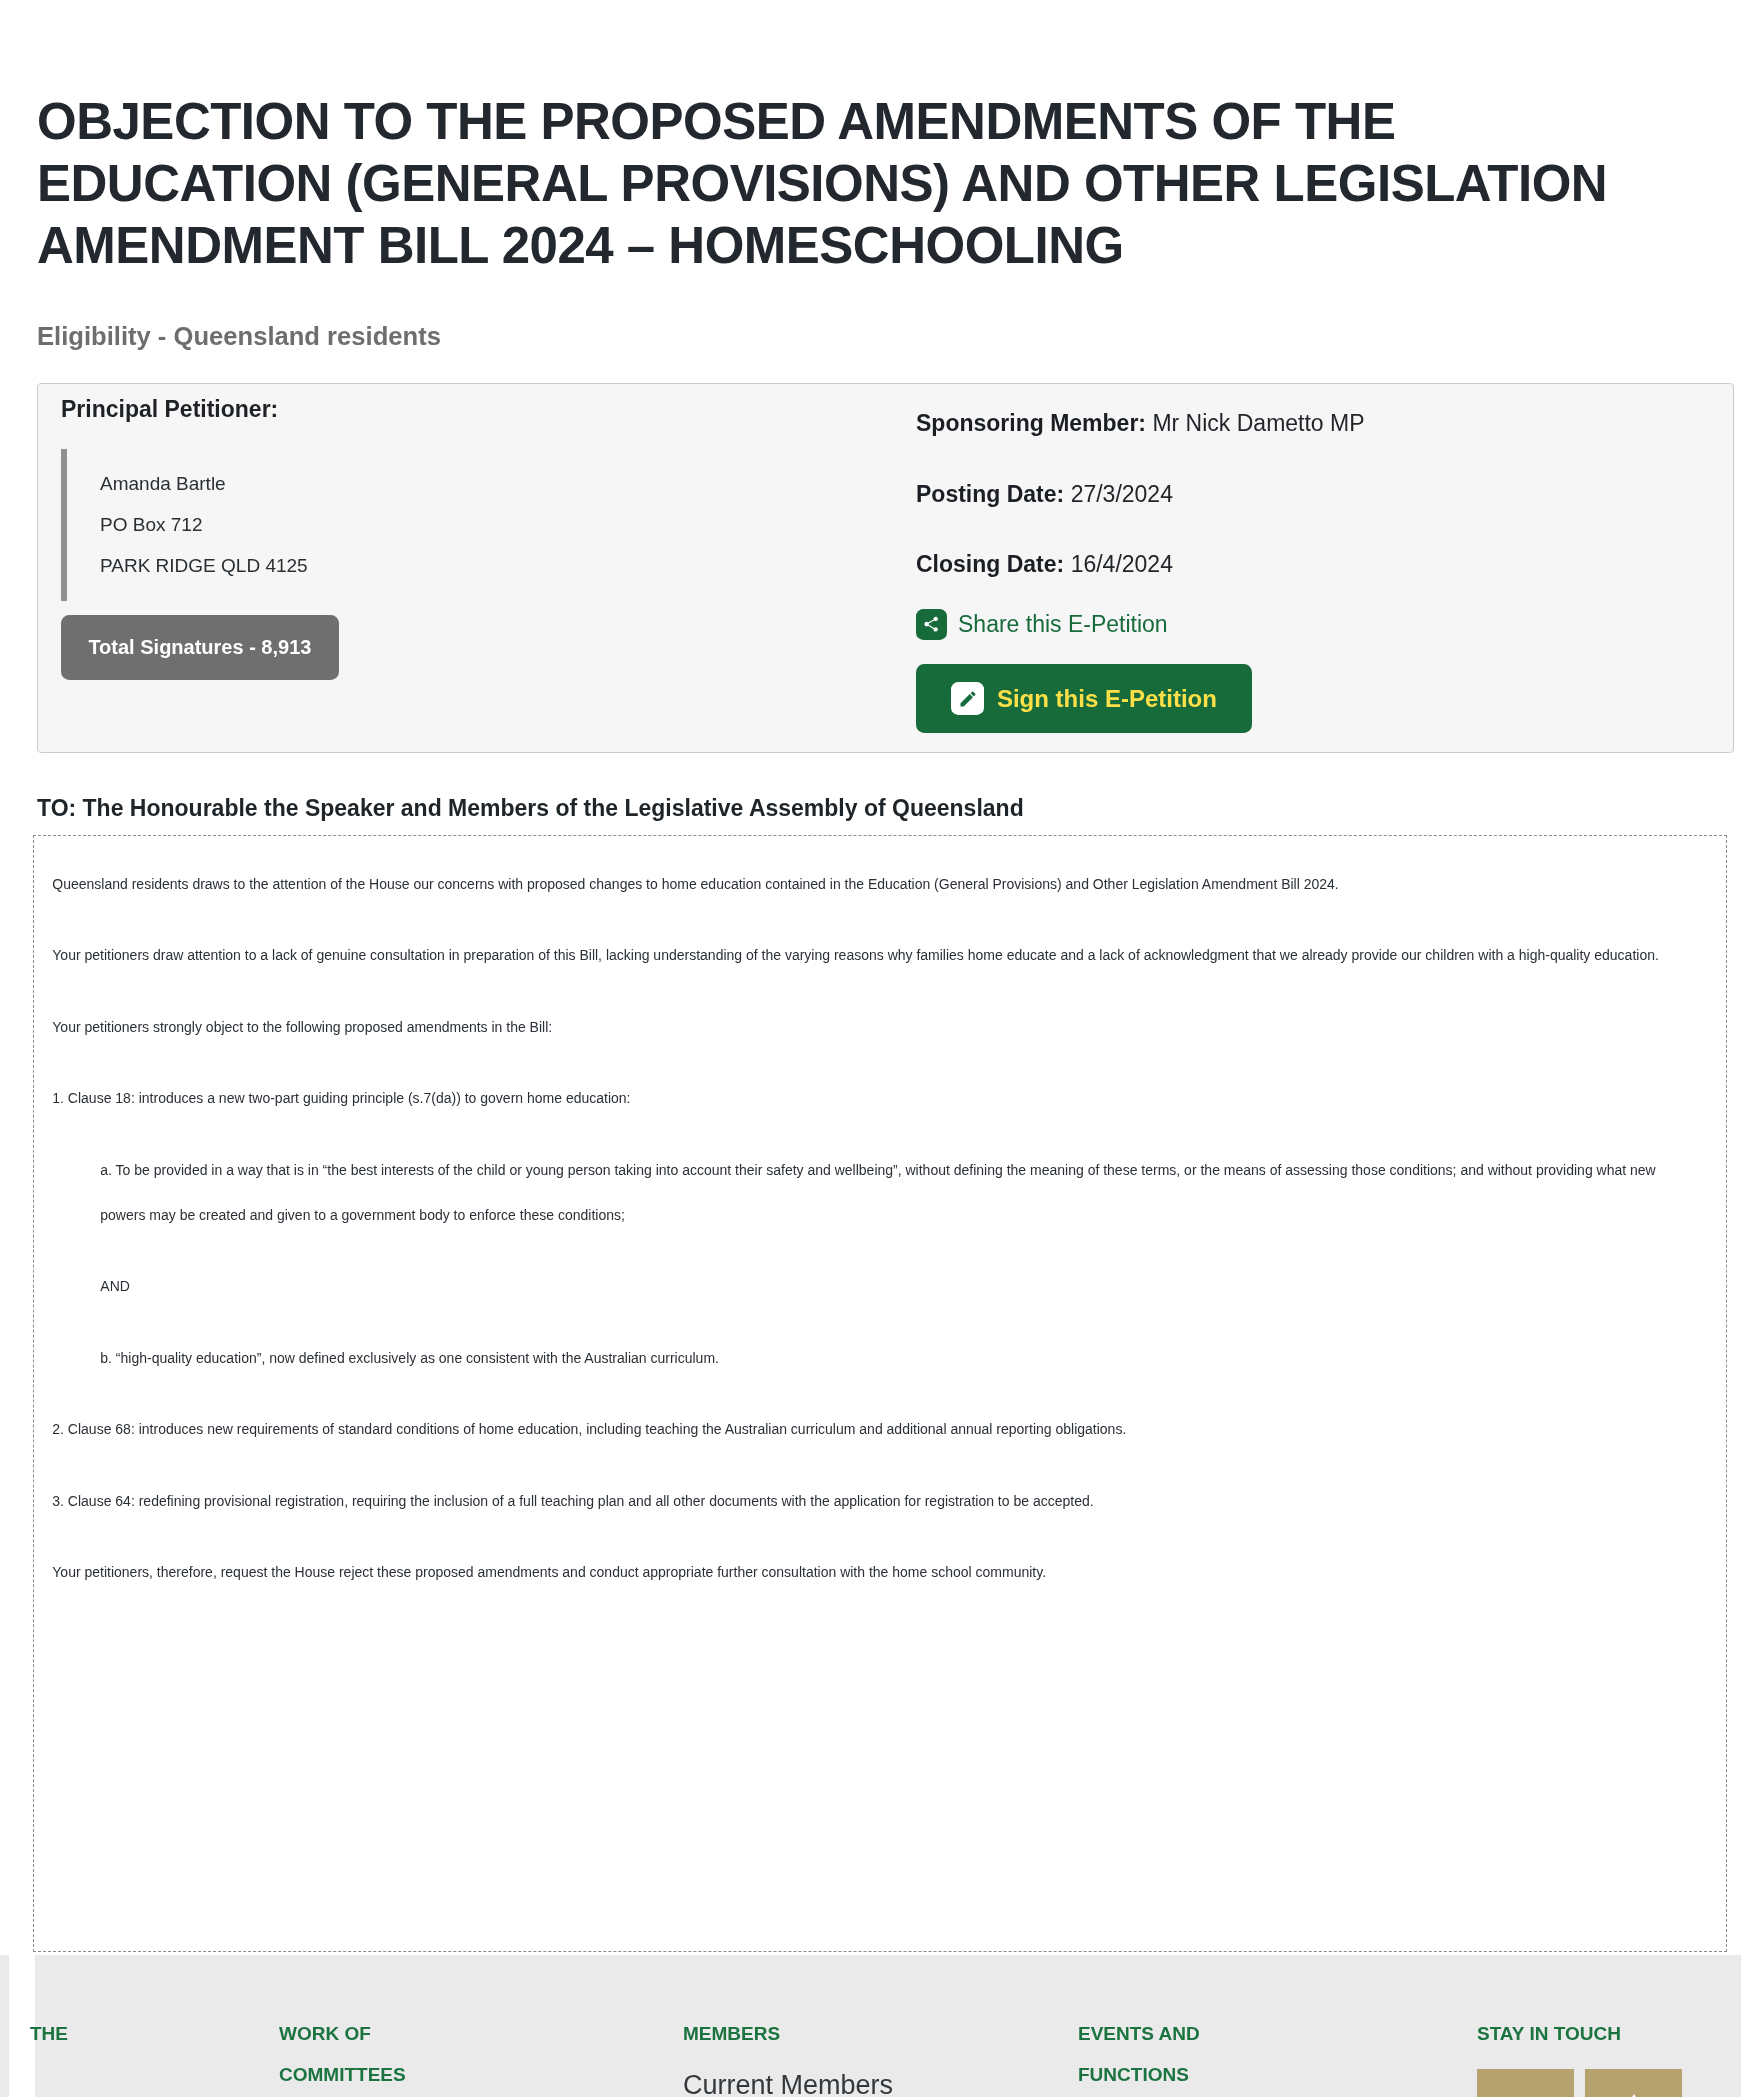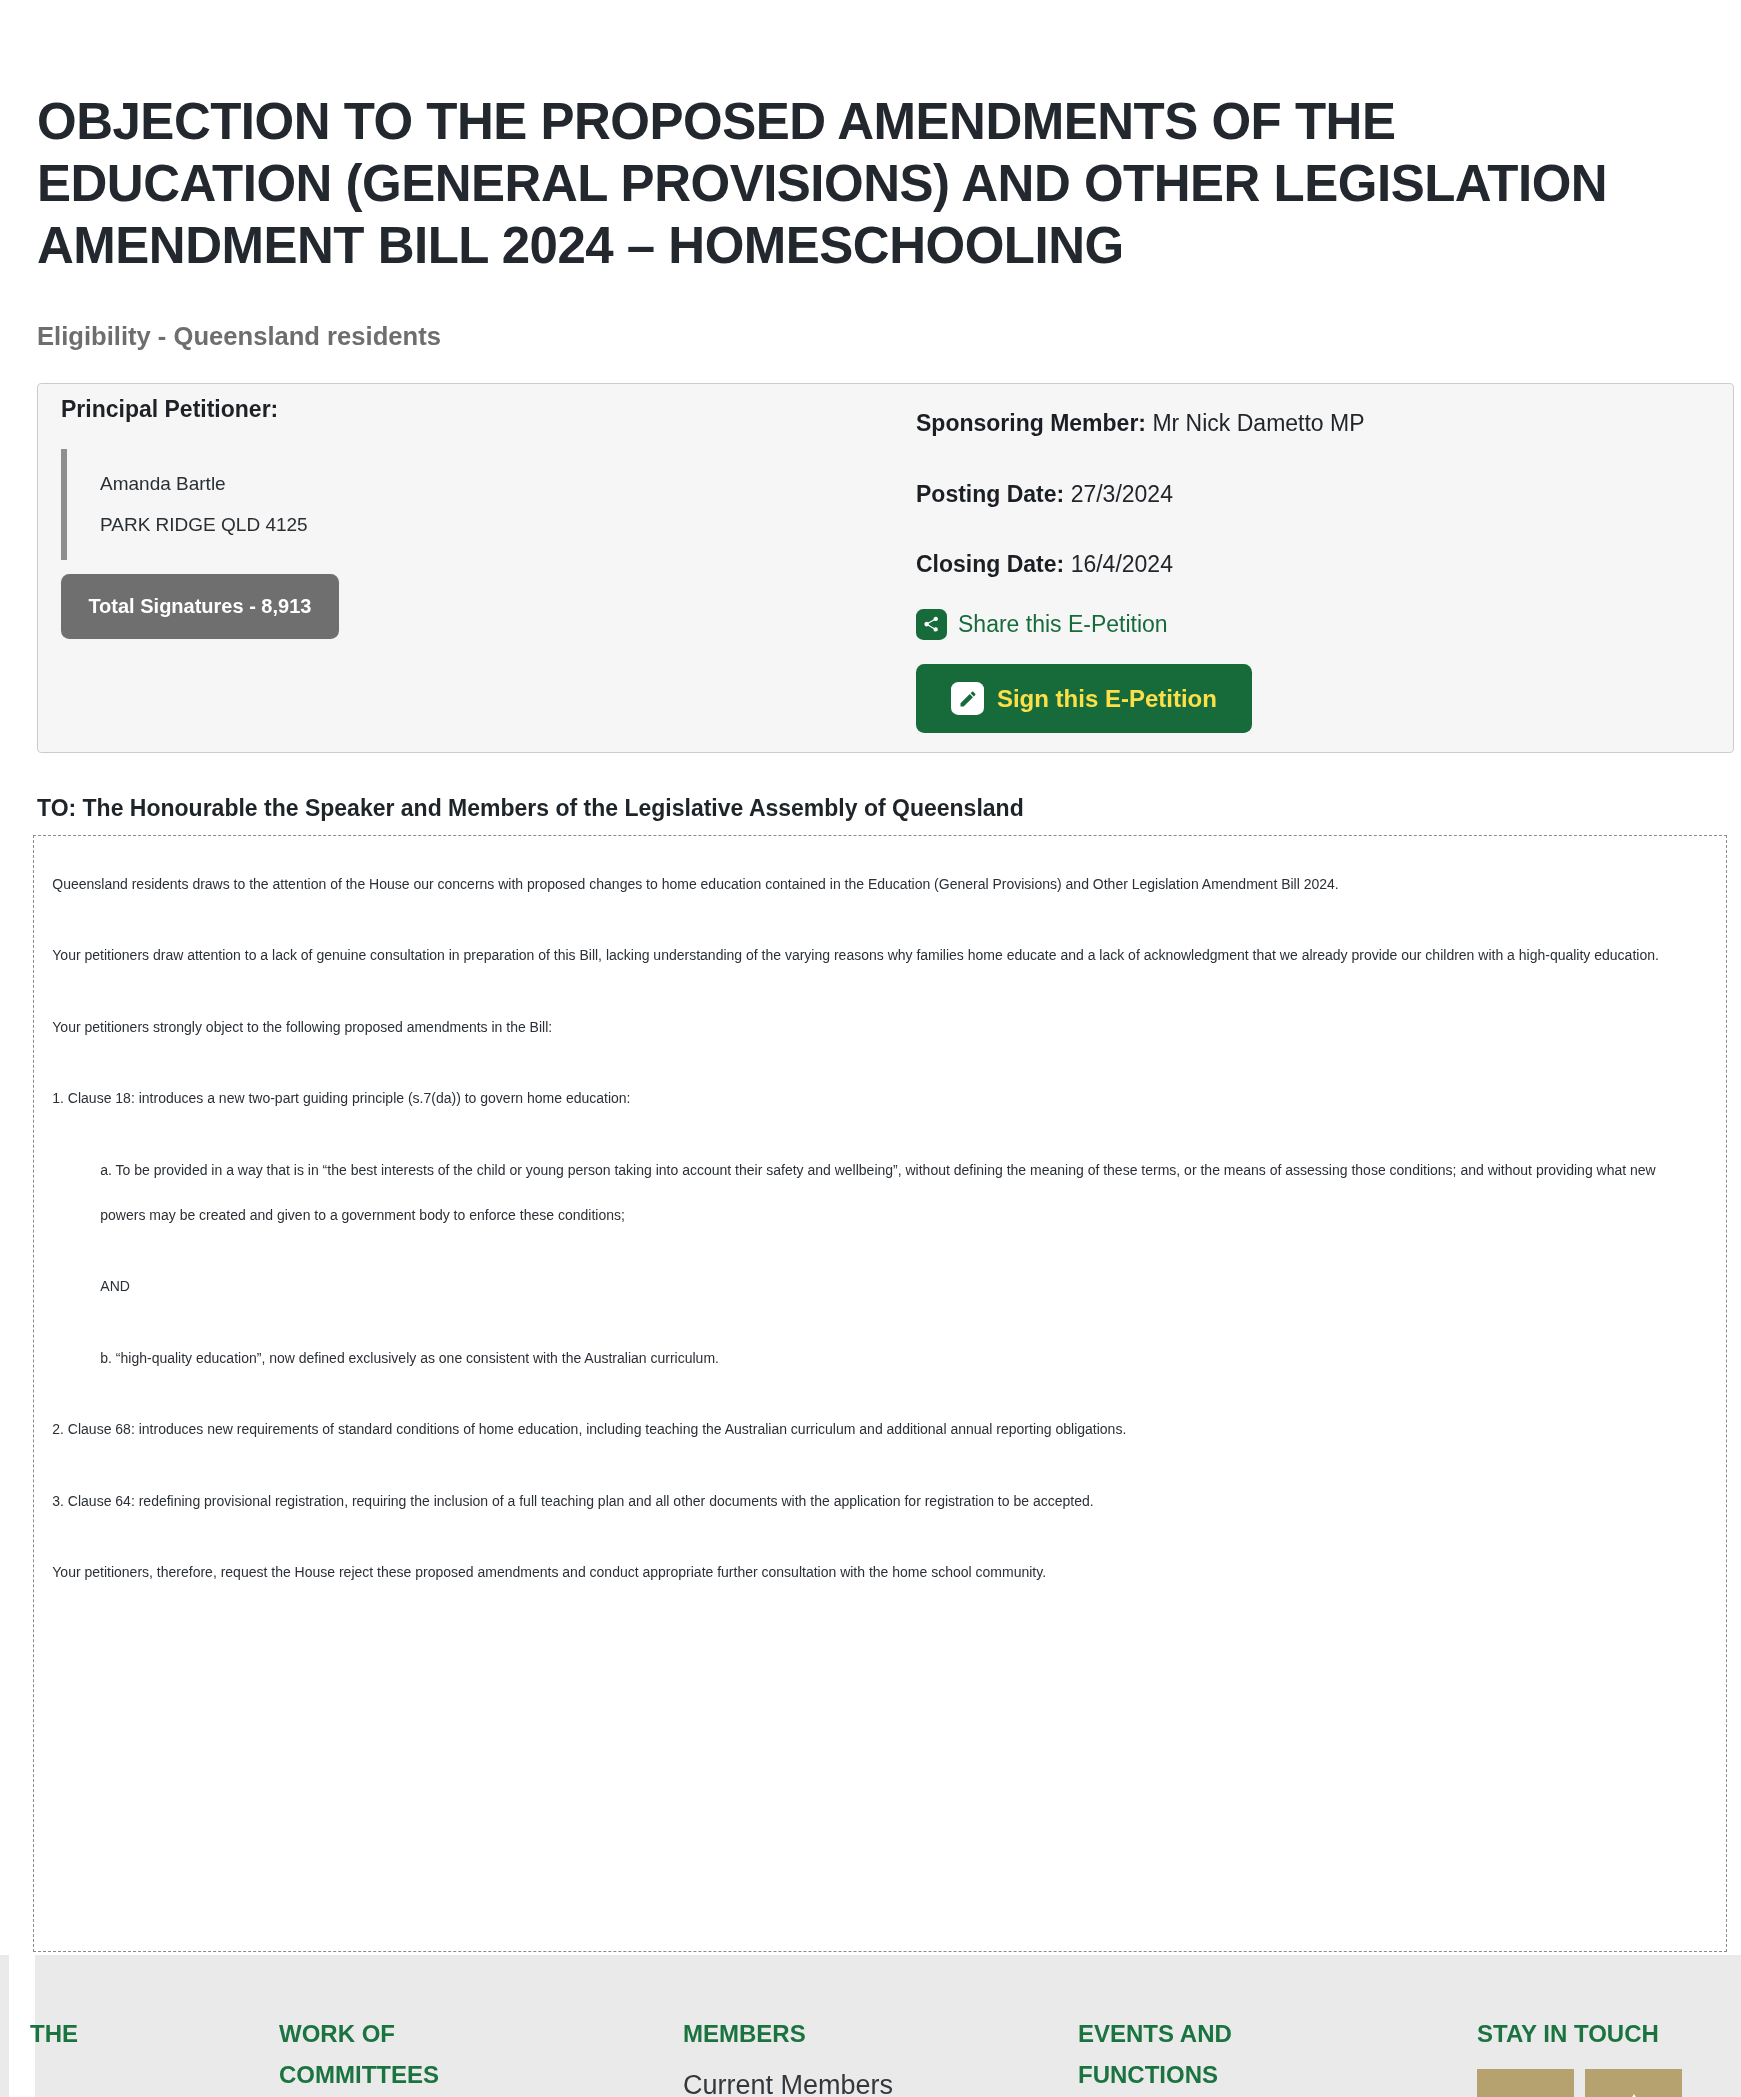--- a/index.html
+++ b/index.html
@@ -90,21 +90,21 @@
   .petition-box p.indent { margin-left:48px; }
 
   
   .footer {
     position:absolute; left:0; top:1955px; width:1742px; height:143px;
     background:#eaeaea; overflow:hidden;
   }
   .footer-strip { position:absolute; left:9.1px; top:0; width:25.6px; height:143px; background:#ffffff; z-index:1; }
   .f-col { position:absolute; top:58px; z-index:2; }
   .f-col h4 {
-    font-size:24px; line-height:41px; font-weight:700; color:#1b7340;
+    font-size:19px; line-height:41px; font-weight:700; color:#1b7340;
     text-transform:uppercase;
   }
   .f-col-1 { left:30px; width:110px; }
   .f-col-2 { left:279px; width:219px; }
   .f-col-3 { left:683px; width:274px; }
   .f-col-4 { left:1078px; width:219px; }
   .f-col-5 { left:1477px; width:265px; }
   .f-link { display:block; margin-top:15.5px; font-size:27px; color:#33383d; text-decoration:none; cursor:pointer; }
   .social-row { display:flex; gap:11px; margin-top:14.6px; }
   .social-icon { position:relative; width:97px; height:97px; background:#b6a26e; overflow:hidden; }
@@ -121,20 +121,21 @@
 <div class="page">
 
   <h1 class="page-title">OBJECTION TO THE PROPOSED AMENDMENTS OF THE EDUCATION (GENERAL PROVISIONS) AND OTHER LEGISLATION AMENDMENT BILL 2024 – HOMESCHOOLING</h1>
   <div class="eligibility">Eligibility - Queensland residents</div>
 
   <section class="infobox">
     <div class="col-left">
       <div class="pp-label">Principal Petitioner:</div>
       <blockquote class="petitioner-quote">
         <div>Amanda Bartle</div>
+        <div>PO Box 712</div>
         <div>PARK RIDGE QLD 4125</div>
       </blockquote>
       <div class="sig-badge">Total Signatures - 8,913</div>
     </div>
 
     <div class="col-right">
       <div class="ib-row row-sponsor">
         <b>Sponsoring Member:</b>
         <span>Mr Nick Dametto MP</span>
       </div>

